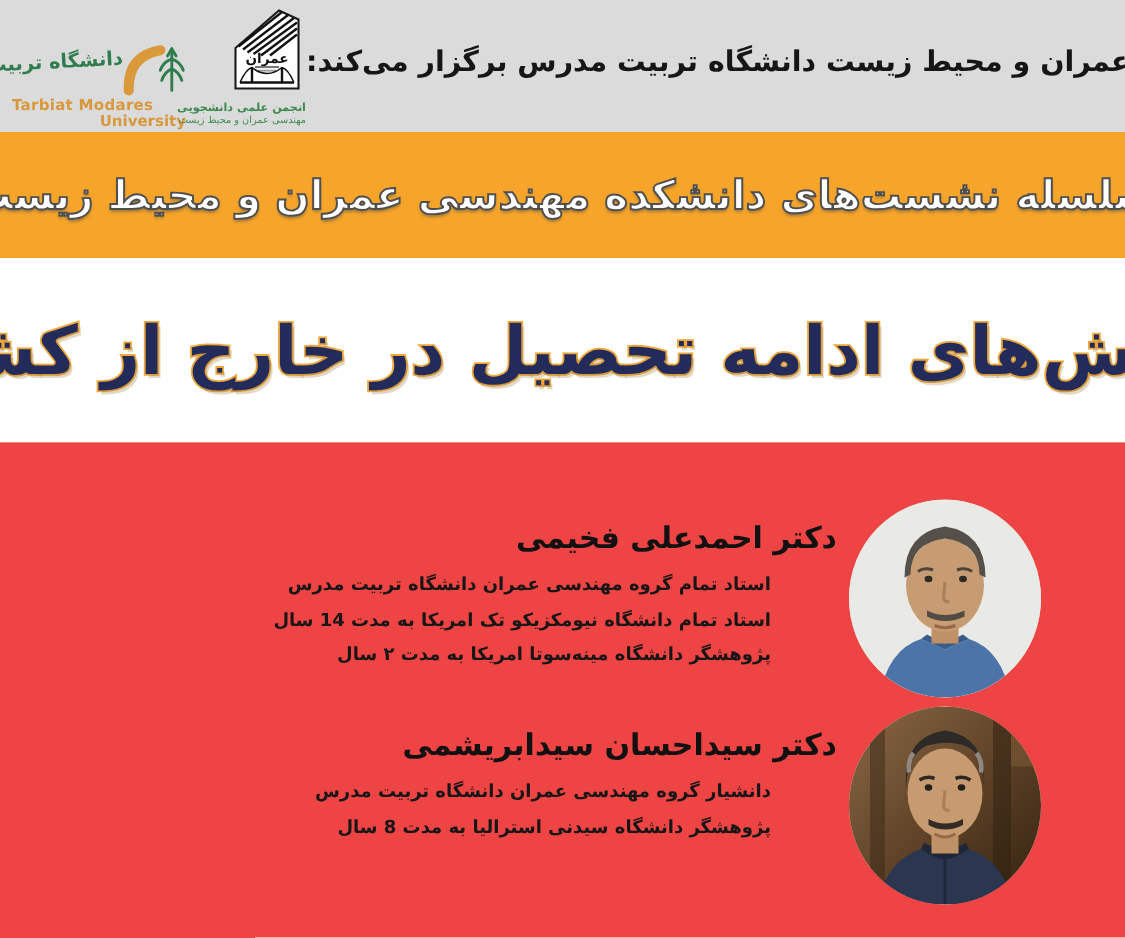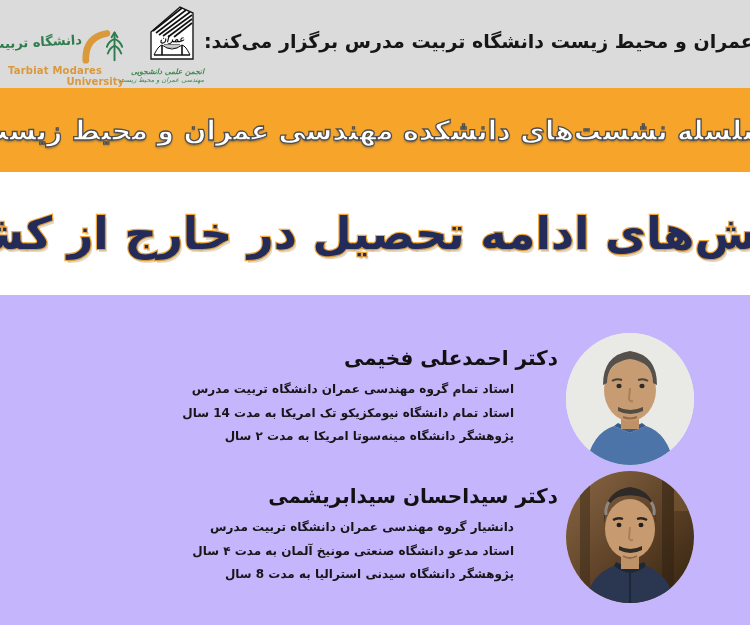--- a/index.html
+++ b/index.html
@@ -15,21 +15,21 @@
   }
   .tmu{margin-top:24px;width:122px;flex:none;}
   .tmu-top{display:flex;align-items:flex-start;}
   .tmu-callig{
     width:74px;font-size:13px;font-weight:bold;color:#2F7D4E;
     direction:rtl;text-align:center;transform:rotate(-3deg);margin-top:10px;
     white-space:nowrap;overflow:visible;
   }
   .tmu-en1{font-size:10px;font-weight:bold;color:#D9983B;margin-top:1px;letter-spacing:.2px;}
   .tmu-en2{font-size:10px;font-weight:bold;color:#D9983B;text-align:right;padding-right:6px;}
-  .assoc{margin-left:10px;margin-top:4px;width:64px;flex:none;text-align:center;font-style:italic;}
+  .assoc{margin-left:10px;margin-top:4px;width:64px;flex:none;text-align:right;}
   .assoc-line1{font-size:7.5px;font-weight:bold;color:#3E8A50;direction:rtl;line-height:9px;margin-top:1px;white-space:nowrap;}
   .assoc-line2{font-size:6.5px;color:#3E8A50;direction:rtl;line-height:8px;white-space:nowrap;}
   .announce{
     flex:1;direction:rtl;text-align:right;padding-right:8px;margin-top:30px;
     font-size:19px;font-weight:bold;color:#161616;white-space:nowrap;
   }
   
   .series-band{
     height:84px;background:#F6A52A;display:flex;align-items:center;justify-content:center;
   }
@@ -43,21 +43,21 @@
   .title-band{
     height:123px;background:#ffffff;display:flex;align-items:center;justify-content:center;
   }
   .title-text{
     direction:rtl;font-size:45px;font-weight:bold;color:#232B5A;
     -webkit-text-stroke:2.4px #EFA73A;paint-order:stroke fill;
     text-shadow:2px 3px 0 rgba(160,125,60,.30);
     white-space:nowrap;
   }
   
-  .speakers{background:#c4b5fd;height:330px;padding:38px 56px 0 0;}
+  .speakers{background:#ef4444;height:330px;padding:38px 56px 0 0;}
   .speaker{direction:rtl;display:flex;align-items:flex-start;}
   .speaker + .speaker{margin-top:6px;padding-left:16px;}
   .photo{
     width:128px;height:132px;border-radius:50%;overflow:hidden;flex:none;
     background:#e9eae6;
   }
   .photo svg{display:block;width:100%;height:100%;}
   .stext{margin-right:8px;padding-top:12px;}
   .sname{
     direction:rtl;text-align:right;font-size:20px;font-weight:bold;color:#111;
@@ -190,20 +190,19 @@
           <ellipse cx="75" cy="54" rx="2.5" ry="2.2" fill="#241F1B"></ellipse>
           <path d="M64,56 L63,67 Q64,70 67,69" stroke="#A87F58" stroke-width="2" fill="none"></path>
           <path d="M53,75 Q64,81 76,75 L76,79 Q64,85 53,79 Z" fill="#332C26"></path>
           <path d="M57,85 Q64,89 71,85" stroke="#95684A" stroke-width="2" fill="none"></path>
         </svg>
       </div>
       <div class="stext">
         <div class="sname">دکتر سیداحسان سیدابریشمی</div>
         <div class="sroles">
           <div class="srole">دانشیار گروه مهندسی عمران دانشگاه تربیت مدرس</div>
-          <div class="srole">استاد مدعو دانشگاه صنعتی مونیخ آلمان به مدت ۴ سال</div>
           <div class="srole">پژوهشگر دانشگاه سیدنی استرالیا به مدت 8 سال</div>
         </div>
       </div>
     </div>
 
   </section>
 </div>
 
 </body></html>

